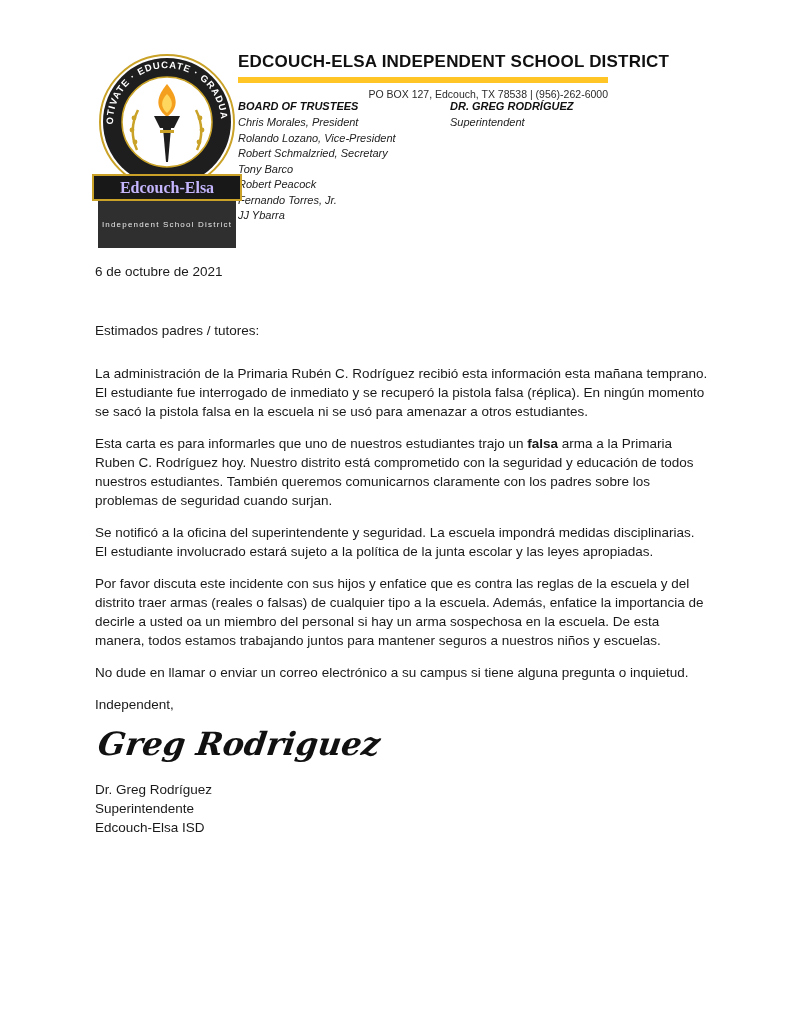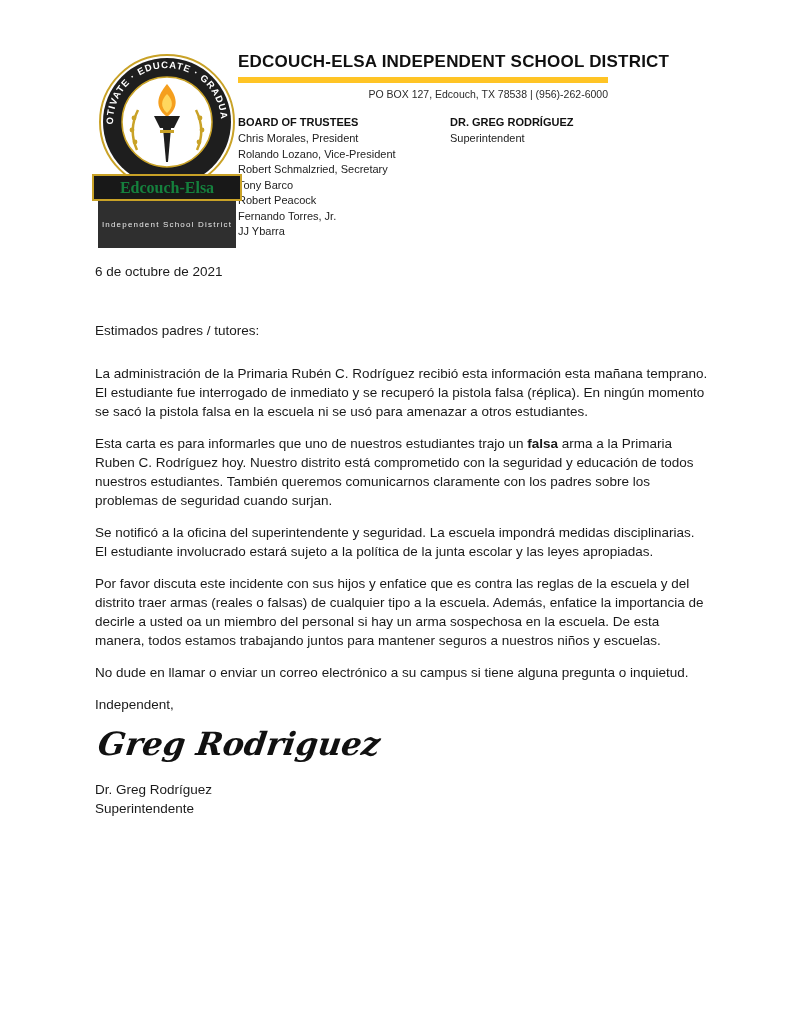--- a/index.html
+++ b/index.html
@@ -23,21 +23,21 @@
     top: 52px;
     width: 150px;
     text-align: center;
   }
   .logo-wrap svg { display: block; margin: 0 auto; }
   .logo-banner {
     position: relative;
     margin-top: -18px;
     background: #181818;
     border: 2px solid #c9a227;
-    color: #15803d;
+    color: #c4b5fd;
     font-family: "Liberation Serif", serif;
     font-size: 16px;
     font-weight: bold;
     padding: 3px 0 2px;
     z-index: 2;
   }
   .logo-subbanner {
     background: #2f2f2f;
     color: #e8e8e8;
     font-size: 8px;
@@ -67,22 +67,22 @@
     background: #ffc425;
   }
   .address {
     margin-top: 5px;
     font-size: 10.5px;
     color: #2b2b2b;
     text-align: right;
   }
   .columns {
     display: flex;
-    margin-top: 16px;
     gap: 16px;
+    font-style: italic;
   }
   .board-col { width: 196px; }
   .supt-col  { width: 150px; }
   .col-title {
     font-size: 11px;
     font-weight: bold;
     color: #111111;
     margin-bottom: 3px;
   }
   .member {
@@ -202,16 +202,17 @@
 
     <p>No dude en llamar o enviar un correo electrónico a su campus si tiene alguna pregunta o inquietud.</p>
 
     <p>Independent,</p>
 
     <div class="signature">Greg Rodriguez</div>
 
     <div class="signer">
       <div>Dr. Greg Rodríguez</div>
       <div>Superintendente</div>
+      <div>Edcouch-Elsa ISD</div>
     </div>
   </main>
 
 </div>
 
 </body></html>

